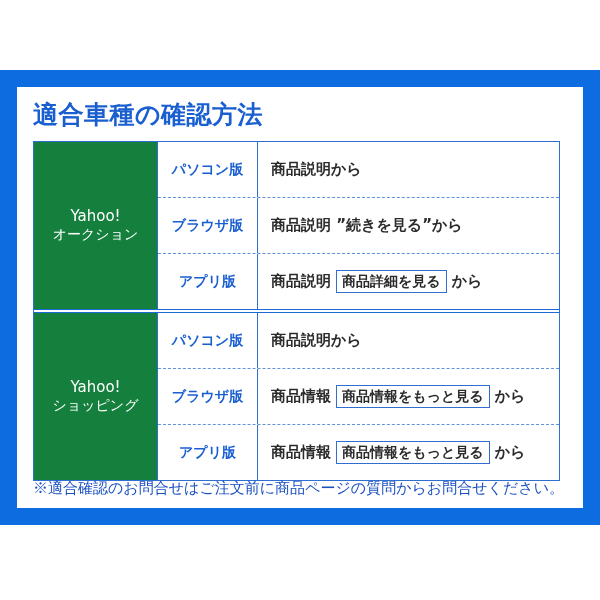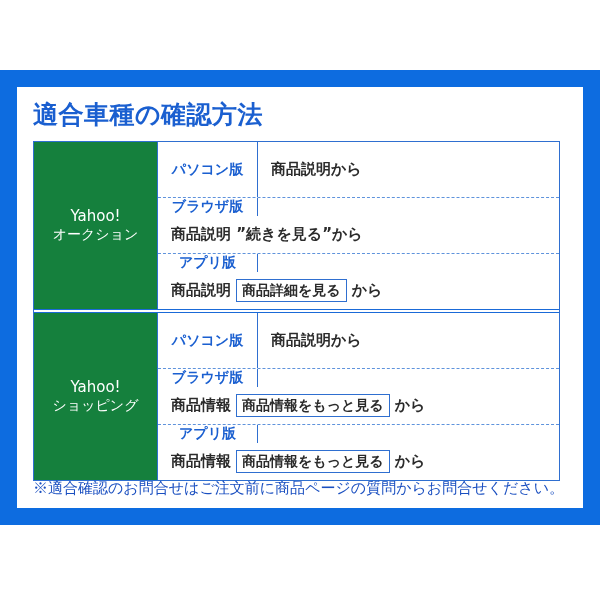--- a/index.html
+++ b/index.html
@@ -40,21 +40,21 @@
     box-sizing:border-box;
     background:#fff;
   }
   .section{position:relative;}
   .section + .section{border-top:4px double #1a6ad8;}
   .row{
     display:flex;
     align-items:stretch;
     min-height:55px;
   }
-  .row + .row{border-top:1px dashed #5f93dc;flex-direction:column;}
+  .row + .row{border-top:1px dashed #5f93dc;}
   .brand-cell{
     position:absolute;left:0;top:0;bottom:0;width:124px;
     background:#15803d;
     color:#fff;font-weight:normal;font-size:14px;line-height:1.25;
     display:flex;align-items:center;justify-content:center;text-align:center;
     border-right:1px solid #2f6fd0;
     box-sizing:border-box;
     z-index:2;
   }
   .brand-cell .b1{font-size:15px;}

